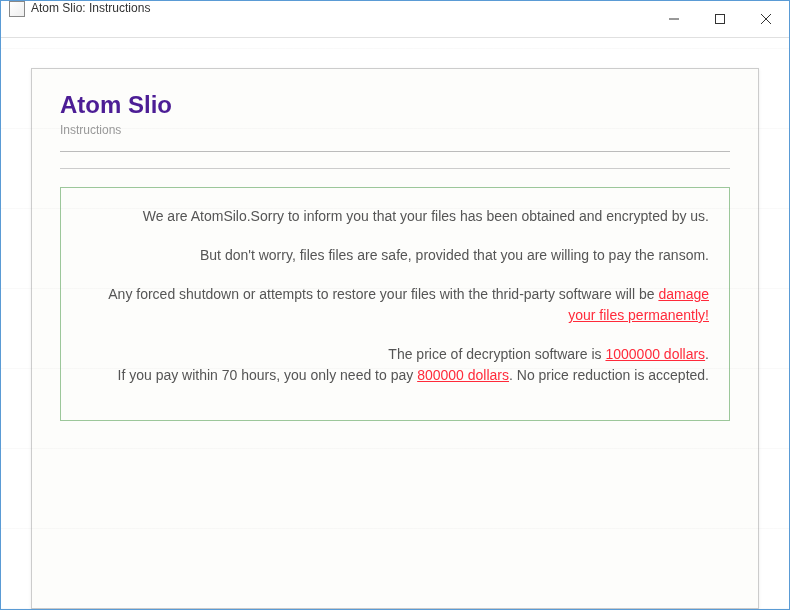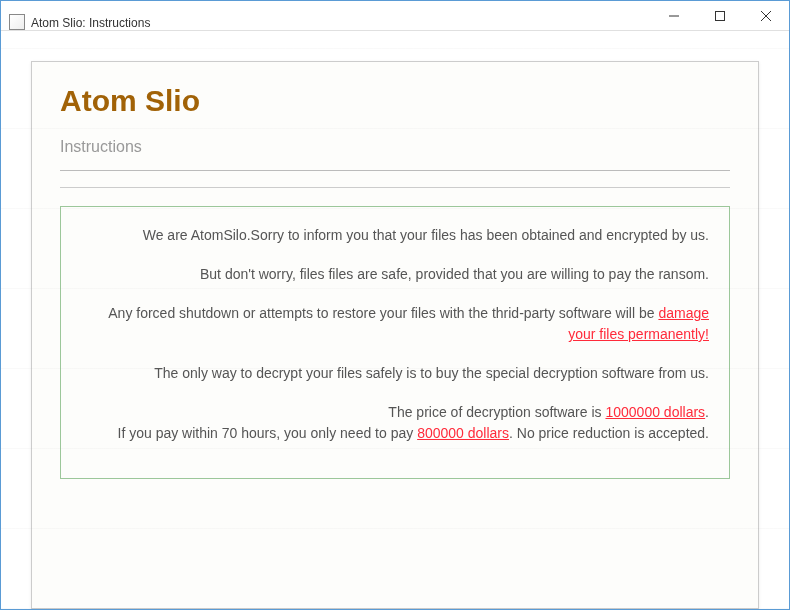--- a/index.html
+++ b/index.html
@@ -13,25 +13,25 @@
     }
     .window {
       width: 790px;
       height: 610px;
       border: 1px solid #5a9bd5;
       background: #fff;
       display: flex;
       flex-direction: column;
     }
     .titlebar {
-      height: 30px;
+      height: 37px;
       background: #fff;
       border-bottom: 1px solid #e0e0e0;
       display: flex;
-      align-items: flex-end;
+      align-items: flex-start;
       padding-left: 8px;
     }
     .title-icon {
       width: 16px;
       height: 16px;
       margin-right: 6px;
       display: inline-block;
       border: 1px solid #888;
       background: linear-gradient(135deg, #fff 0%, #eee 100%);
     }
@@ -63,27 +63,27 @@
       position: relative;
     }
     .doc-card {
       border: 1px solid #ccc;
       box-shadow: 0 1px 3px rgba(0,0,0,0.08);
       background: #fdfdfb;
       padding: 22px 28px 10px 28px;
       height: 100%;
     }
     .doc-title {
-      font-size: 30px;
-      color: #a16207;
+      font-size: 24px;
+      color: #4c1d95;
       font-weight: 600;
-      margin-bottom: 20px;
+      margin-bottom: 4px;
     }
     .doc-subtitle {
-      font-size: 16px;
+      font-size: 12px;
       color: #999;
       margin-bottom: 14px;
     }
     .hr-top {
       border: none;
       border-top: 1px solid #bbb;
       margin-bottom: 16px;
     }
     .warning-headline {
       color: #ff2a3a;
@@ -152,18 +152,17 @@
     <div class="watermark"></div>
     <div class="doc-card">
       <div class="doc-title">Atom Slio</div>
       <div class="doc-subtitle">Instructions</div>
       <hr class="hr-top">
       <hr class="hr-warn">
       <div class="message-box">
         <p>We are AtomSilo.Sorry to inform you that your files has been obtained and encrypted by us.</p>
         <p>But don't worry, files files are safe, provided that you are willing to pay the ransom.</p>
         <p><span>Any forced shutdown or attempts to restore your files with the thrid-party software will be </span><span class="red">damage your files permanently!</span></p>
-        <p>The only way to decrypt your files safely is to buy the special decryption software from us.</p>
         <p><span>The price of decryption software is </span><span class="red">1000000 dollars</span><span>.</span><br><span>If you pay within 70 hours, you only need to pay </span><span class="red">800000 dollars</span><span>. No price reduction is accepted.</span></p>
       </div>
     </div>
   </div>
 </div>
 
 </body></html>

